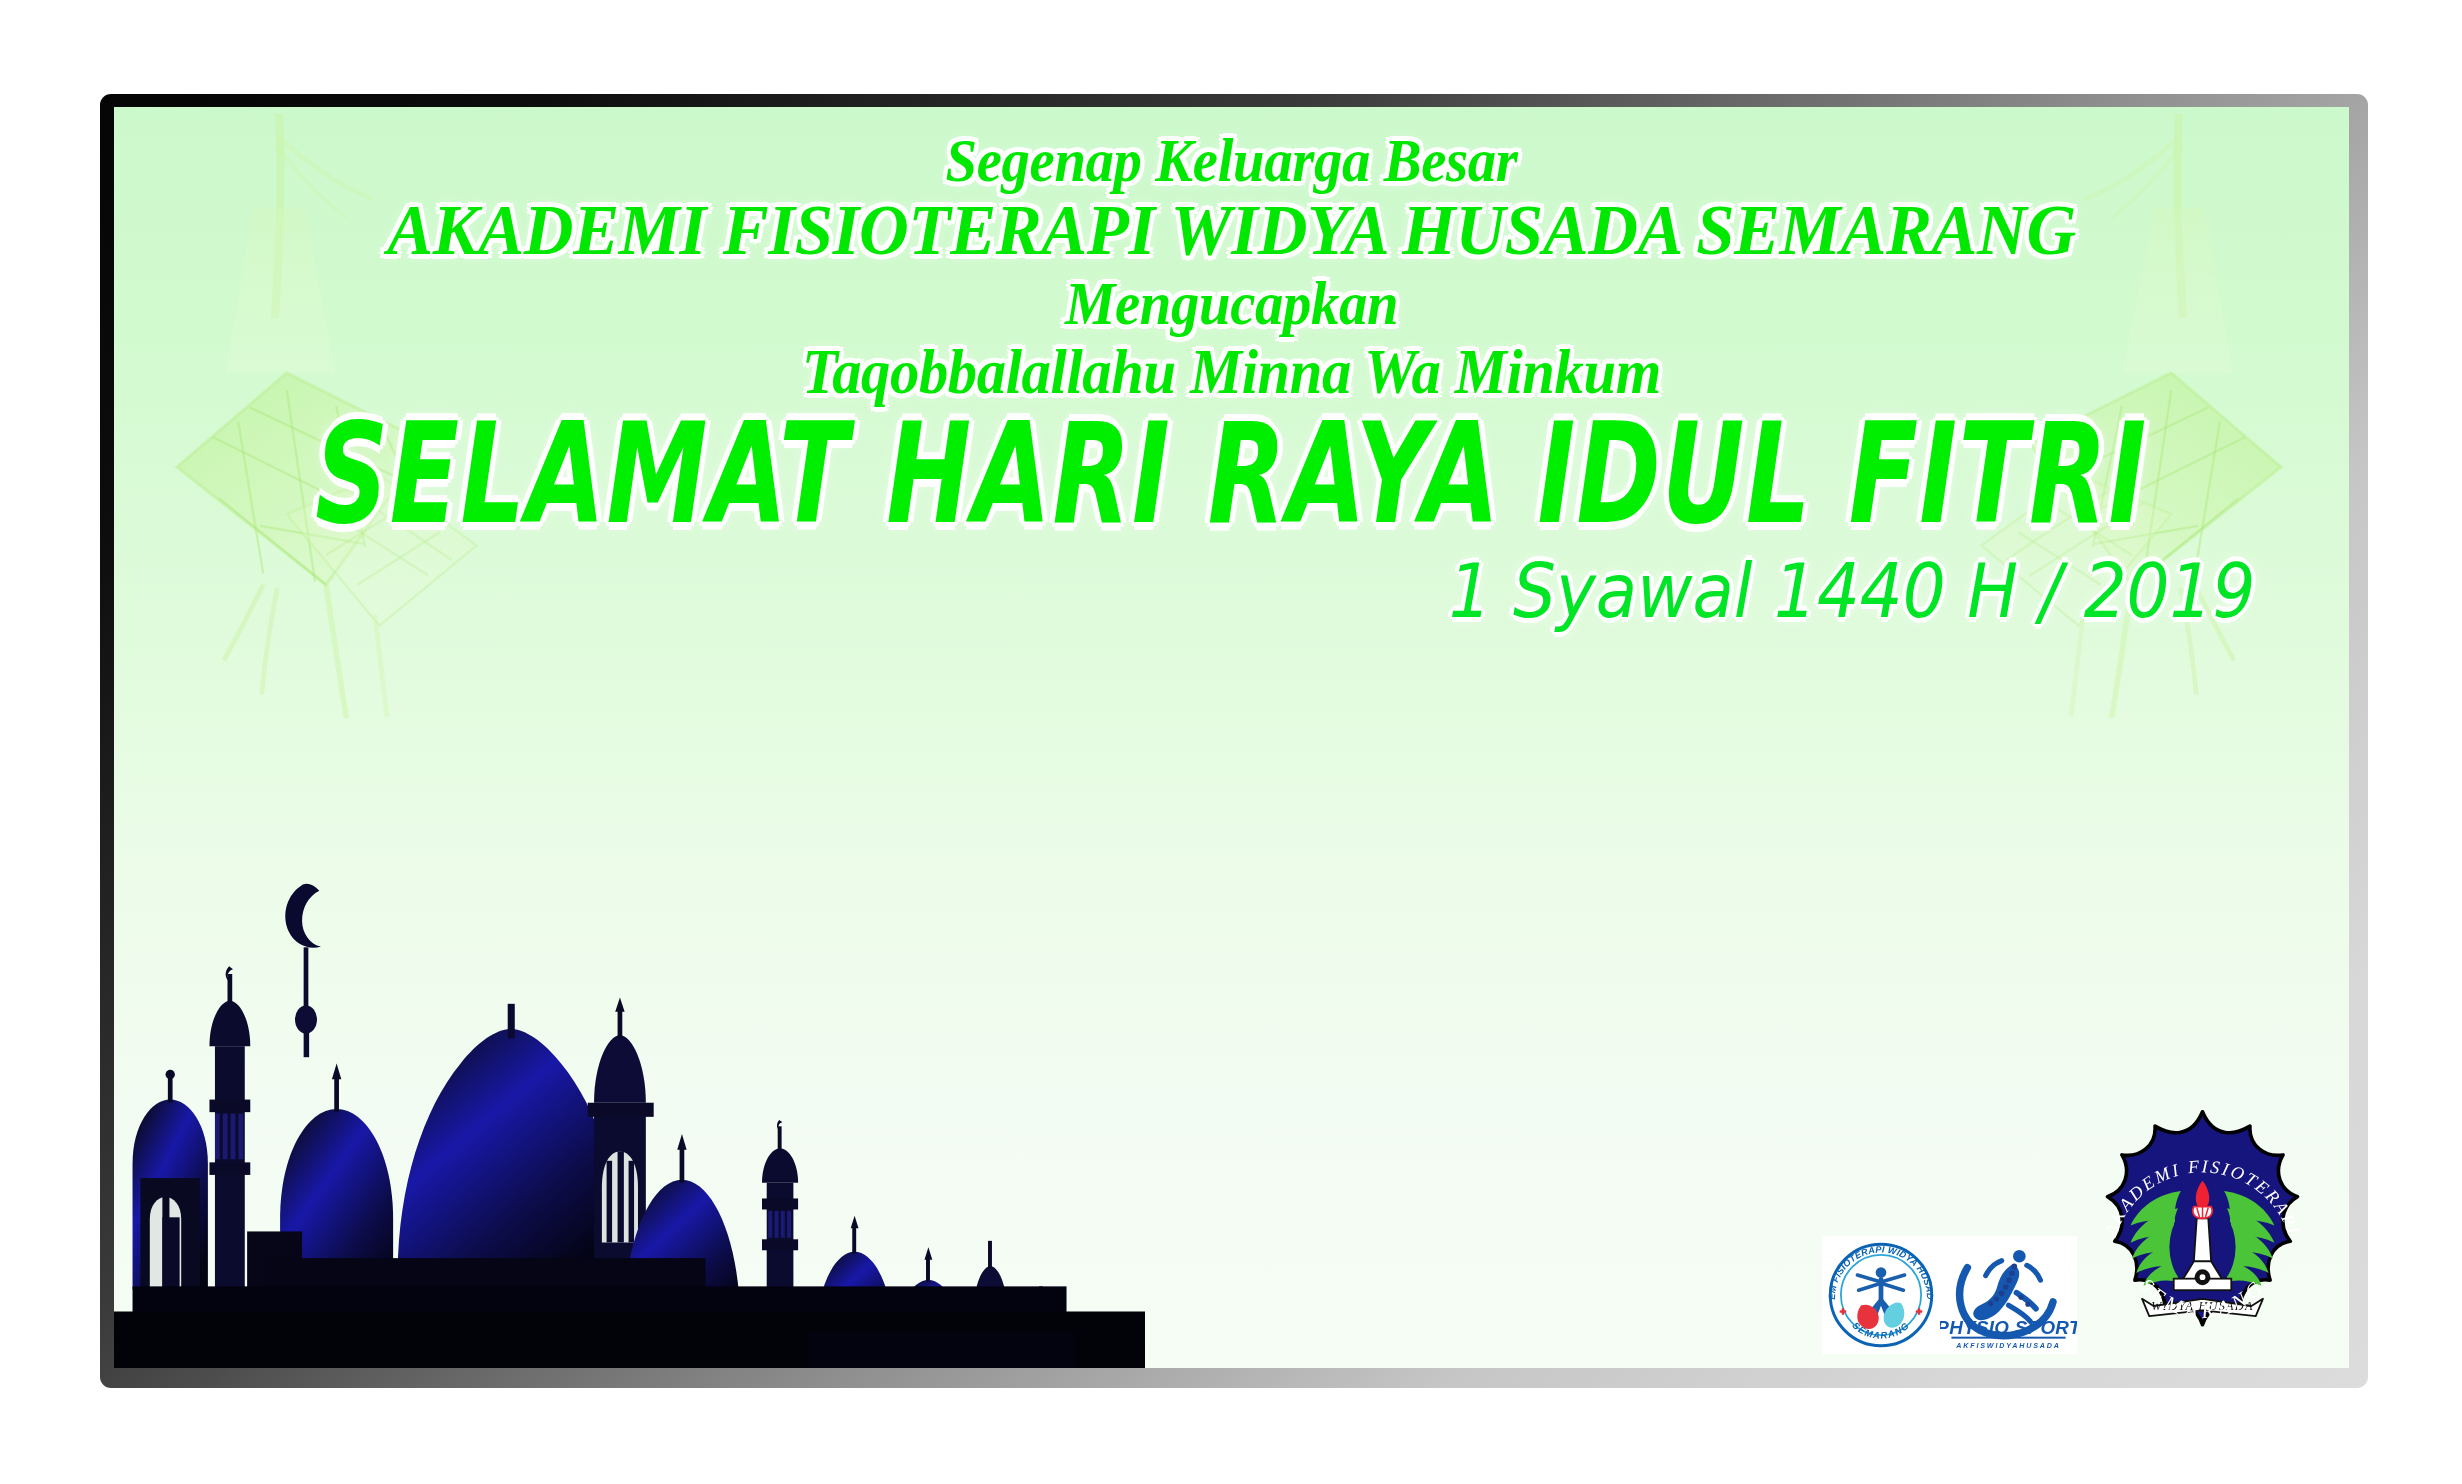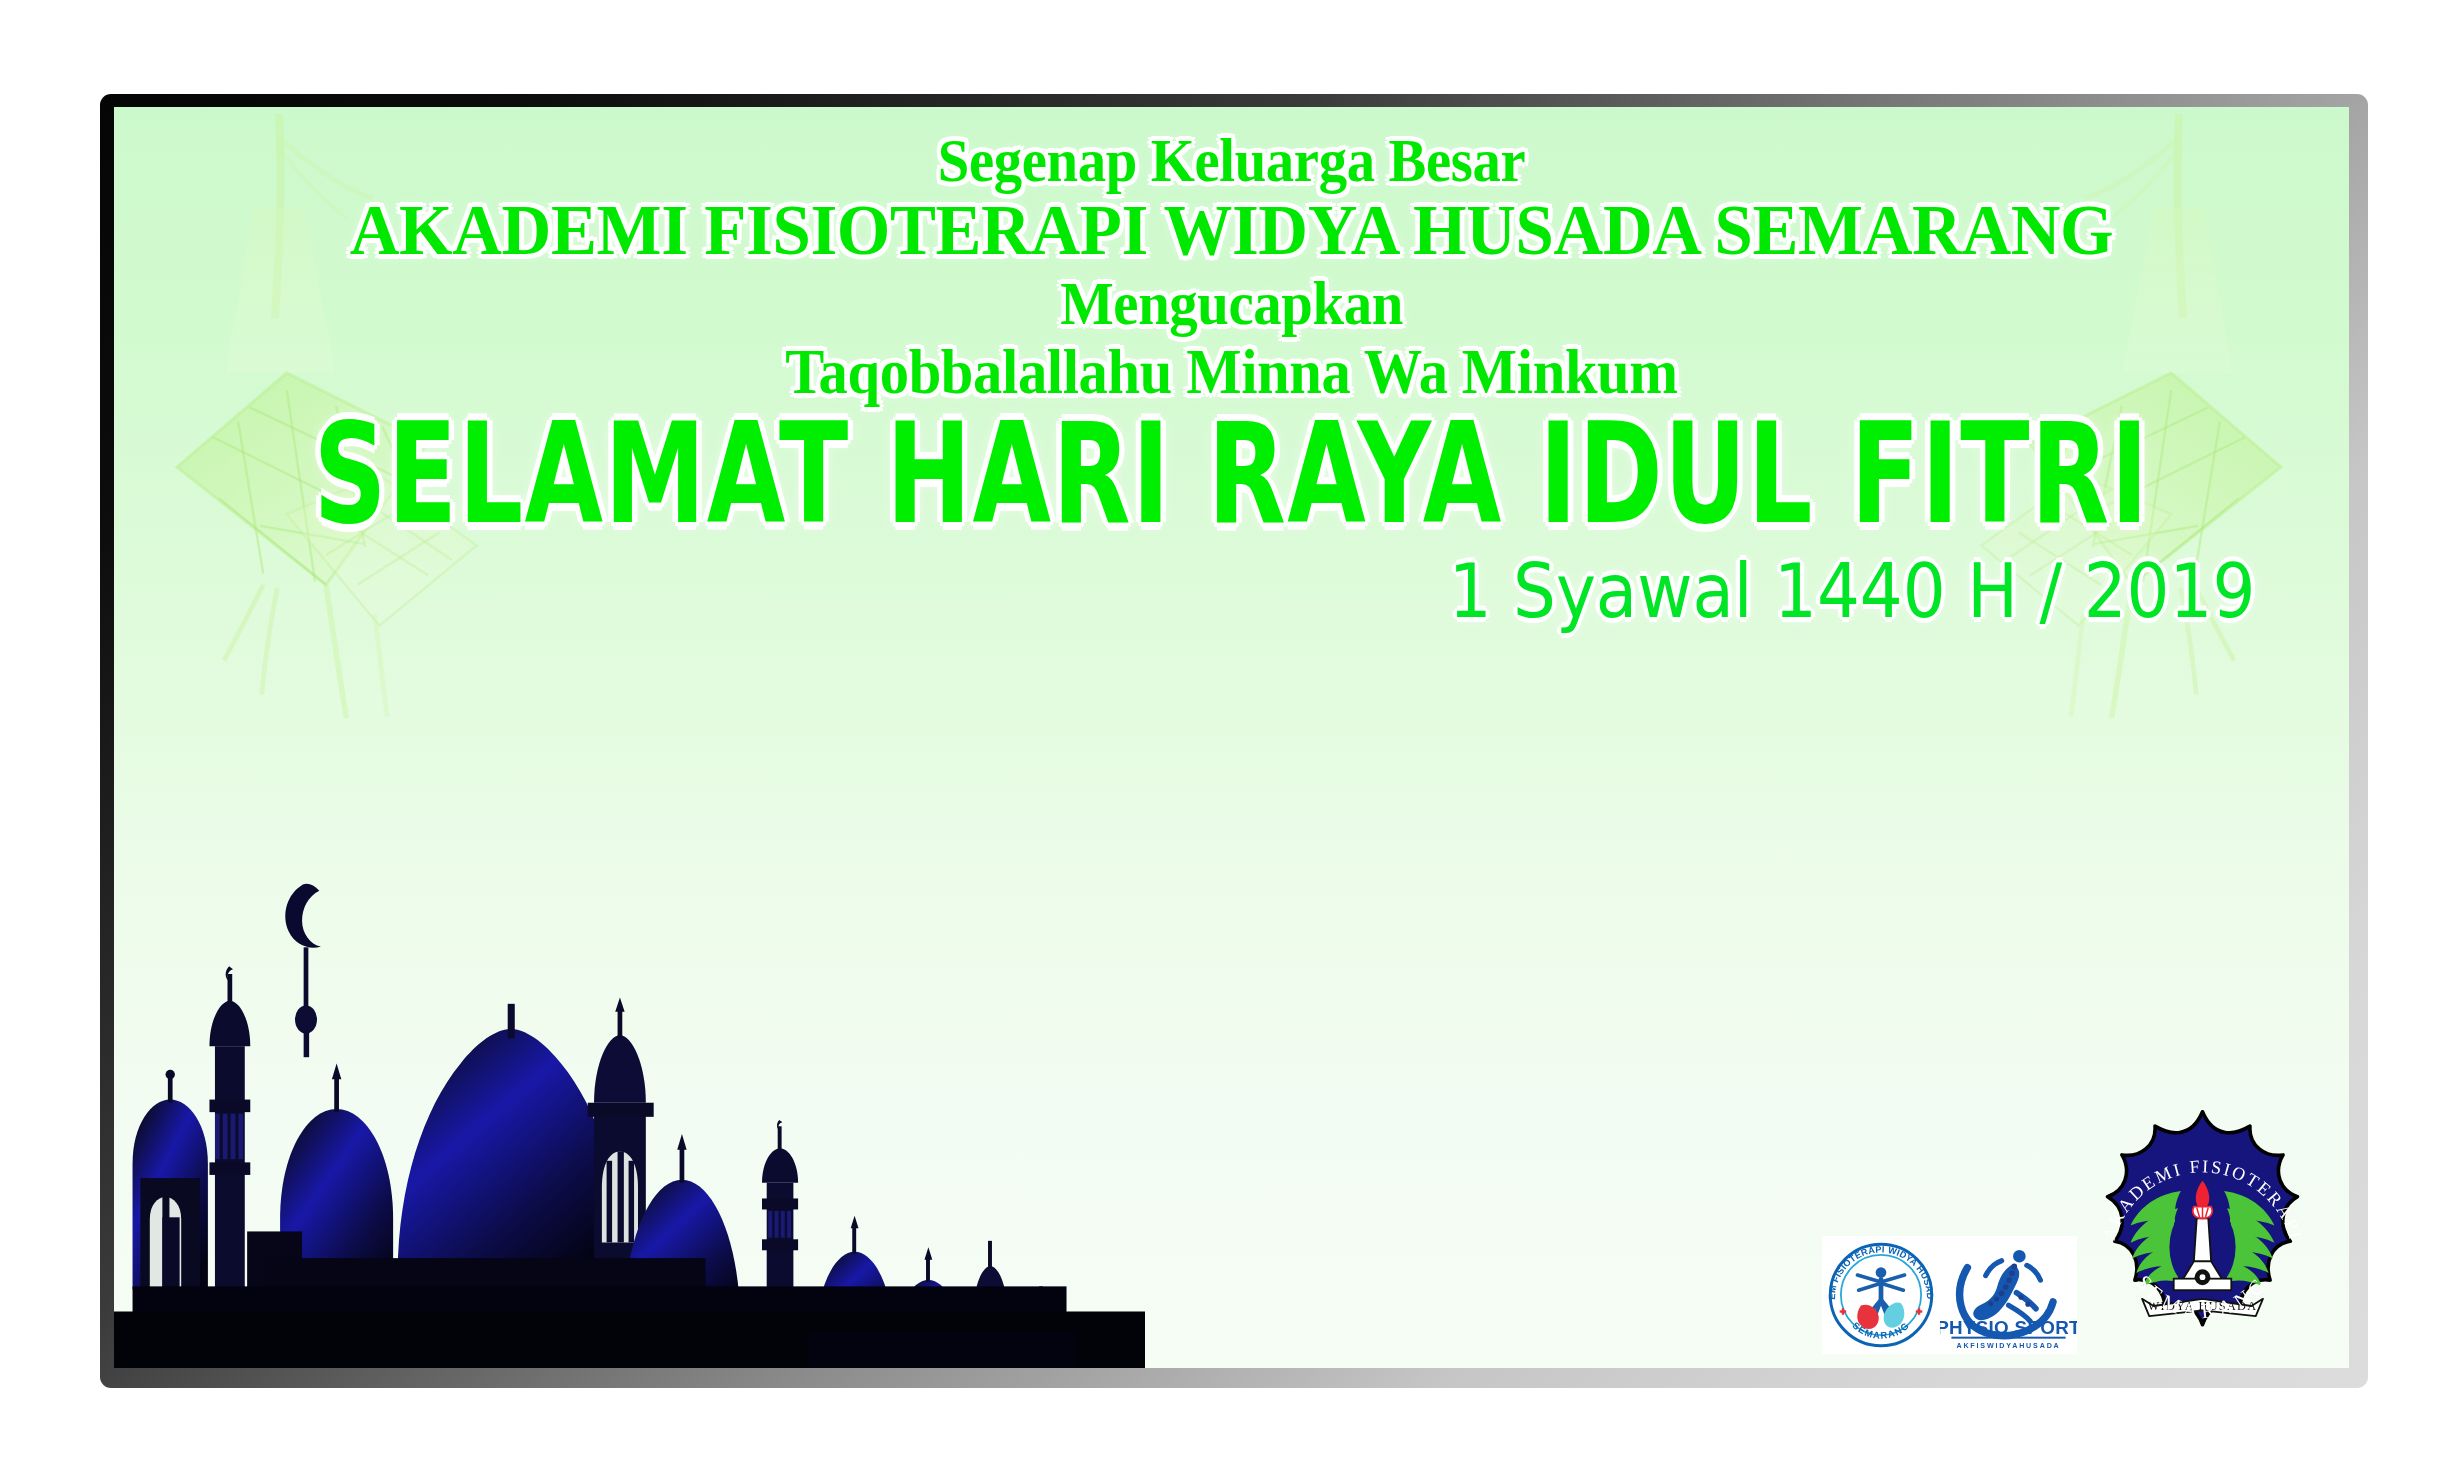--- a/index.html
+++ b/index.html
@@ -26,20 +26,21 @@
     background: linear-gradient(135deg,
                 #050505 0%,
                 #0c0c0c 12%,
                 #3a3a3a 34%,
                 #8c8c8c 56%,
                 #c6c6c6 74%,
                 #d7d7d7 88%,
                 #dcdcdc 100%);
     padding: 12.6px 19px 20.4px 14px;
     box-sizing: border-box;
+    font-style: italic;
   }
 
   
   #banner-canvas {
     position: relative;
     width: 100%;
     height: 100%;
     overflow: hidden;
     background: linear-gradient(to bottom,
                 #ccf9cc 0%,

